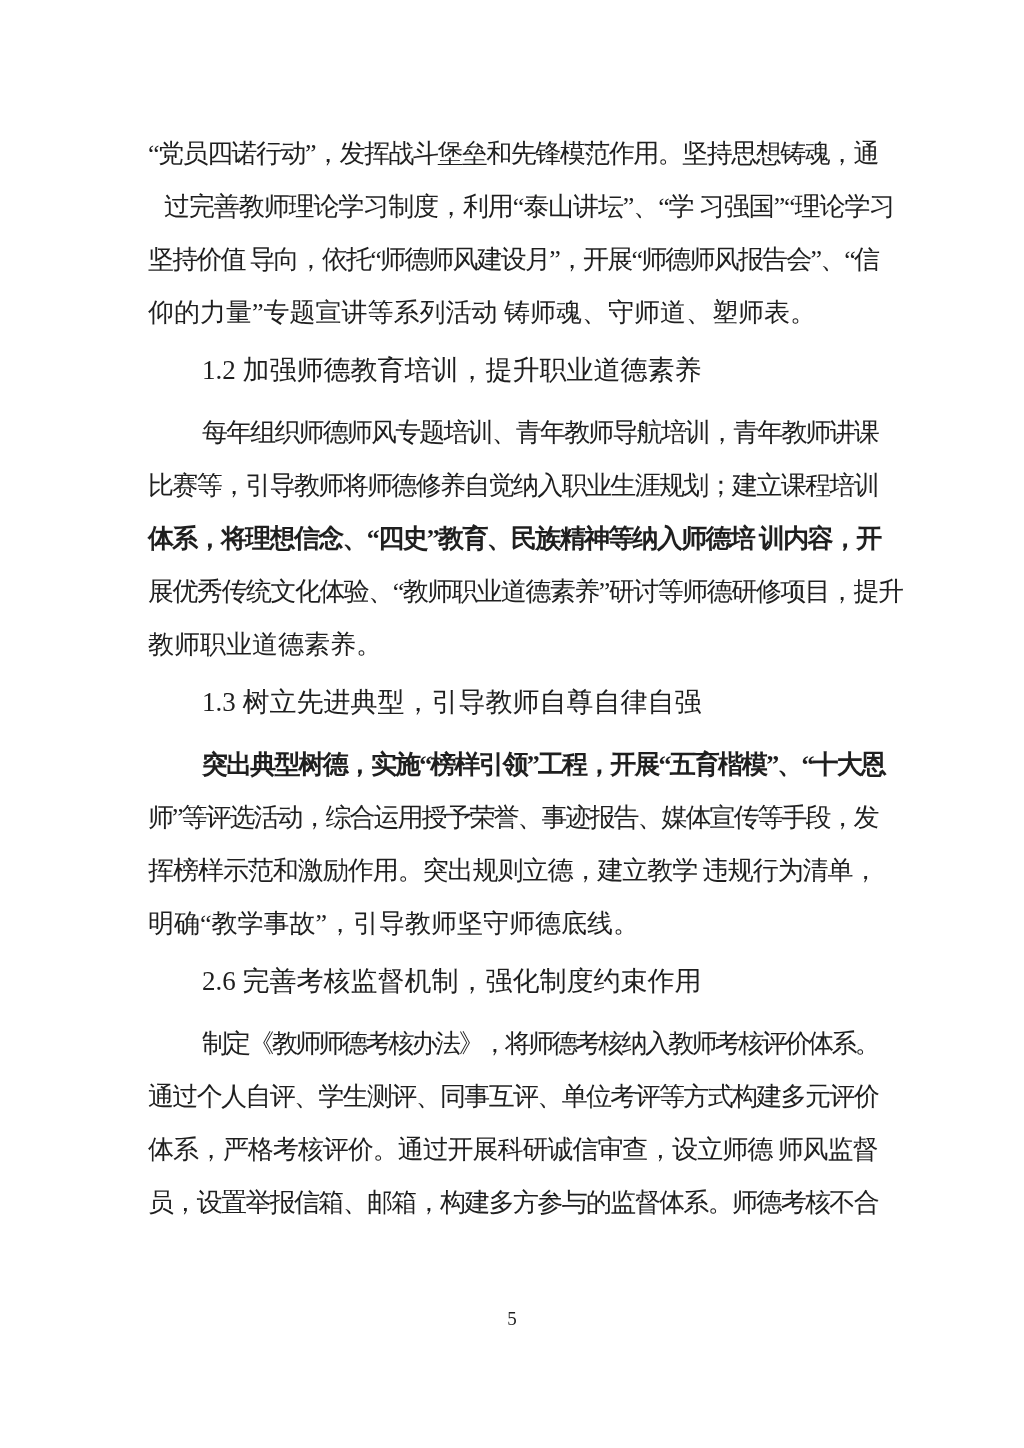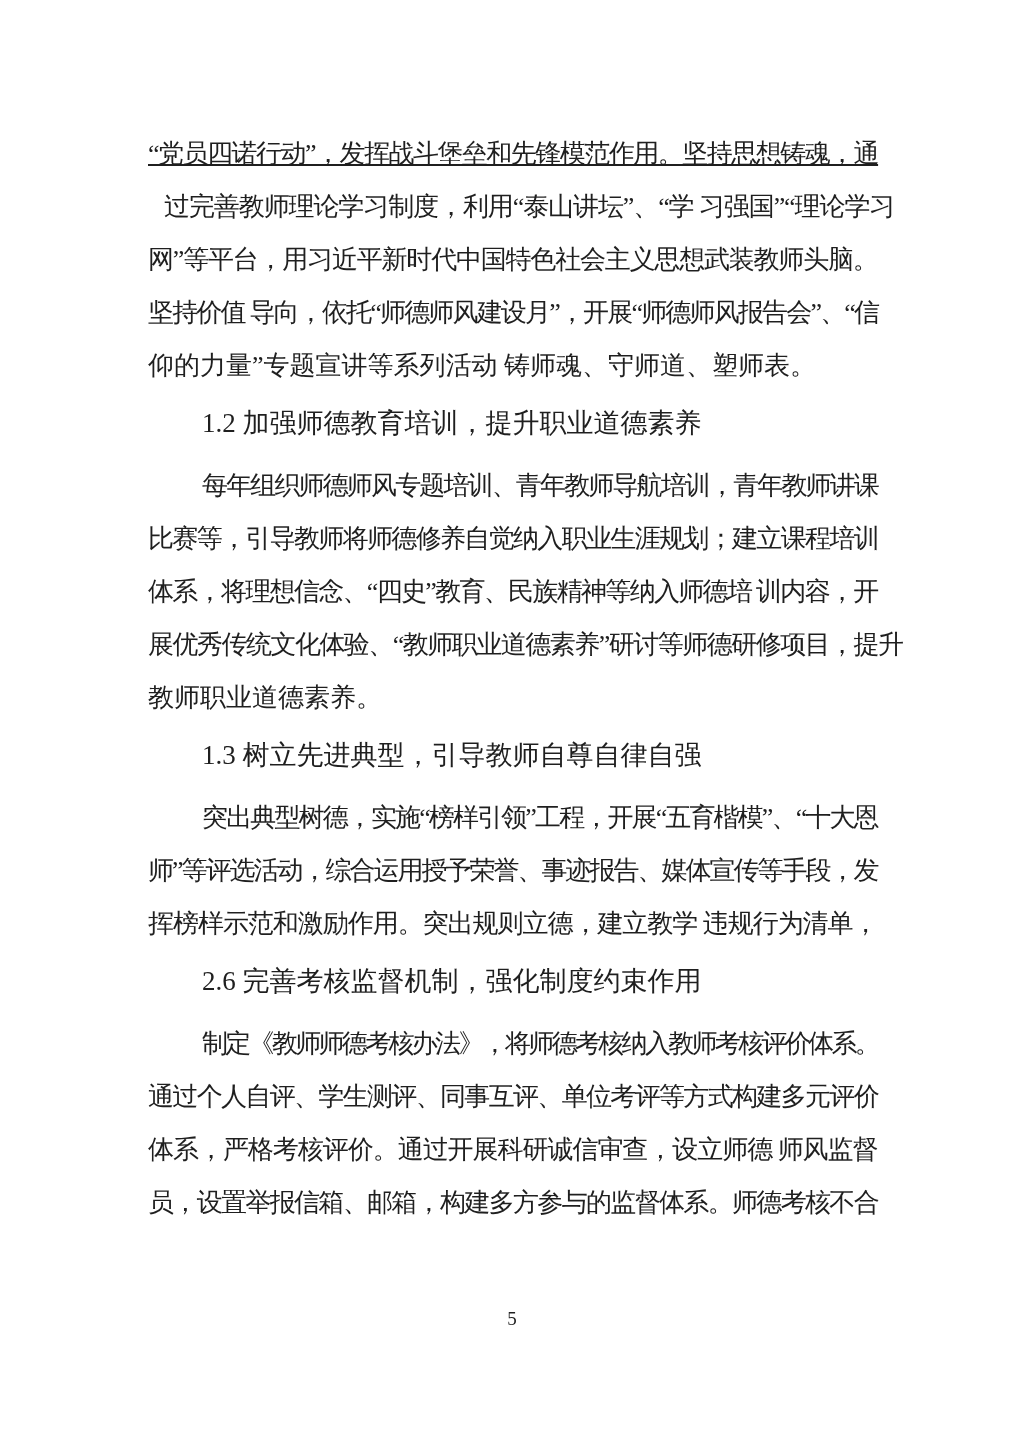--- a/index.html
+++ b/index.html
@@ -59,43 +59,43 @@
     color: #1f1f1f;
   }
 </style>
 </head>
 <body>
 
 <div class="page">
   <div class="text-block">
 
     <div class="para">
-      <div class="line fill"><span class="lt" style="letter-spacing: -1.51613px; text-decoration: underline;">“党员四诺行动”，发挥战斗堡垒和先锋模范作用。坚持思想铸魂，通</span></div>
+      <div class="line fill"><span class="lt" style="letter-spacing: -1.51613px;">“党员四诺行动”，发挥战斗堡垒和先锋模范作用。坚持思想铸魂，通</span></div>
       <div class="line fill"><span class="lt" style="letter-spacing: -1.09091px; margin-left: 16px;">过完善教师理论学习制度，利用“泰山讲坛”、“学 习强国”“理论学习</span></div>
-      <div class="line fill"><span class="lt" style="letter-spacing: -1.2px;">网”等平台，用习近平新时代中国特色社会主义思想武装教师头脑。</span></div>
       <div class="line fill"><span class="lt" style="letter-spacing: -1.82353px;">坚持价值 导向，依托“师德师风建设月”，开展“师德师风报告会”、“信</span></div>
       <div class="line"><span class="lt">仰的力量”专题宣讲等系列活动 铸师魂、守师道、塑师表。</span></div>
     </div>
 
     <div class="heading">1.2 加强师德教育培训，提升职业道德素养</div>
 
     <div class="para">
       <div class="line fill indent"><span class="lt" style="letter-spacing: -1.85714px;">每年组织师德师风专题培训、青年教师导航培训，青年教师讲课</span></div>
       <div class="line fill"><span class="lt" style="letter-spacing: -1.66667px;">比赛等，引导教师将师德修养自觉纳入职业生涯规划；建立课程培训</span></div>
-      <div class="line fill"><span class="lt" style="letter-spacing: -1.6875px;">体系，将理想信念、“四史”教育、民族精神等纳入师德培 训内容，开</span></div>
+      <div class="line fill"><span class="lt" style="letter-spacing: -1.6875px; font-weight: bold;">体系，将理想信念、“四史”教育、民族精神等纳入师德培 训内容，开</span></div>
       <div class="line fill"><span class="lt" style="letter-spacing: -1.51613px;">展优秀传统文化体验、“教师职业道德素养”研讨等师德研修项目，提升</span></div>
       <div class="line"><span class="lt">教师职业道德素养。</span></div>
     </div>
 
     <div class="heading">1.3 树立先进典型，引导教师自尊自律自强</div>
 
     <div class="para">
-      <div class="line fill indent"><span class="lt" style="letter-spacing: -1.87097px;">突出典型树德，实施“榜样引领”工程，开展“五育楷模”、“十大恩</span></div>
+      <div class="line fill indent"><span class="lt" style="letter-spacing: -1.87097px; font-weight: bold;">突出典型树德，实施“榜样引领”工程，开展“五育楷模”、“十大恩</span></div>
       <div class="line fill"><span class="lt" style="letter-spacing: -2px;">师”等评选活动，综合运用授予荣誉、事迹报告、媒体宣传等手段，发</span></div>
       <div class="line fill"><span class="lt" style="letter-spacing: -1.03333px;">挥榜样示范和激励作用。突出规则立德，建立教学 违规行为清单，</span></div>
+      <div class="line"><span class="lt">明确“教学事故”，引导教师坚守师德底线。</span></div>
     </div>
 
     <div class="heading">2.6 完善考核监督机制，强化制度约束作用</div>
 
     <div class="para">
       <div class="line fill indent"><span class="lt" style="letter-spacing: -2.68966px;">制定《教师师德考核办法》，将师德考核纳入教师考核评价体系。</span></div>
       <div class="line fill"><span class="lt" style="letter-spacing: -1.66667px;">通过个人自评、学生测评、同事互评、单位考评等方式构建多元评价</span></div>
       <div class="line fill"><span class="lt" style="letter-spacing: -1.03333px; text-align: center;">体系，严格考核评价。通过开展科研诚信审查，设立师德 师风监督</span></div>
       <div class="line fill"><span class="lt" style="letter-spacing: -1.66667px; text-align: center;">员，设置举报信箱、邮箱，构建多方参与的监督体系。师德考核不合</span></div>
     </div>

